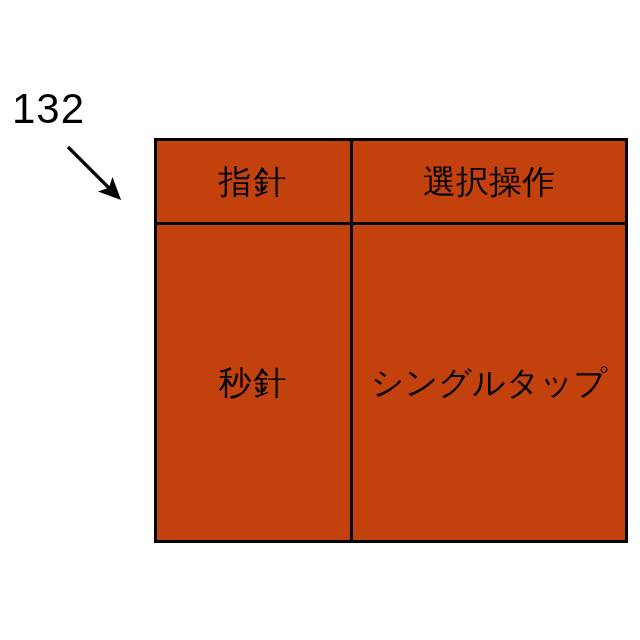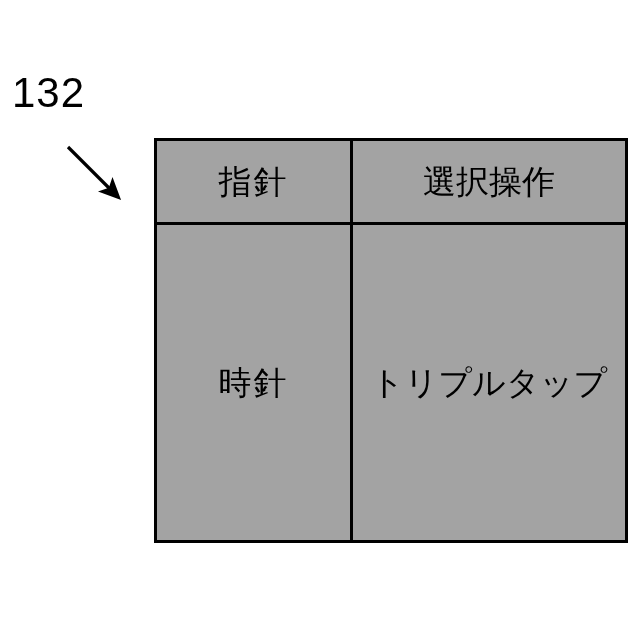--- a/index.html
+++ b/index.html
@@ -17,21 +17,21 @@
   #figure {
     position: relative;
     width: 640px;
     height: 640px;
   }
 
   
   #ref-label {
     position: absolute;
     left: 12px;
-    top: 72px;
+    top: 88px;
     font-size: 42px;
     line-height: 42px;
     letter-spacing: 1px;
     font-weight: 400;
     white-space: nowrap;
     font-family: "Liberation Sans", "DejaVu Sans", sans-serif;
   }
 
   
   #leader-arrow {
@@ -60,21 +60,21 @@
   #gesture-table td {
     border: 3px solid #000000;
     height: 81px;
     padding: 0 4px;
     text-align: center;
     vertical-align: middle;
     font-weight: 400;
     font-size: 33px;
     line-height: 40px;
     white-space: nowrap;
-    background: #a3a3a3;
+    background: #c2410c;
     font-family: "Liberation Sans", "DejaVu Sans", sans-serif;
   }
   #gesture-table td.cell-hand,
   #gesture-table th.cell-hand {
     font-size: 33px;
     letter-spacing: 2px;
   }
   #gesture-table td.cell-gesture,
   #gesture-table th.cell-gesture {
     font-size: 33px;
@@ -103,19 +103,19 @@
       <col class="col-gest">
     </colgroup>
     <thead>
       <tr>
         <th class="cell-hand">指針</th>
         <th class="cell-gesture">選択操作</th>
       </tr>
     </thead>
     <tbody>
       <tr>
-        <td class="cell-hand">時針</td>
-        <td class="cell-gesture">トリプルタップ</td>
+        <td class="cell-hand">秒針</td>
+        <td class="cell-gesture">シングルタップ</td>
       </tr>
     </tbody>
   </table>
 
 </div>
 
 </body></html>

